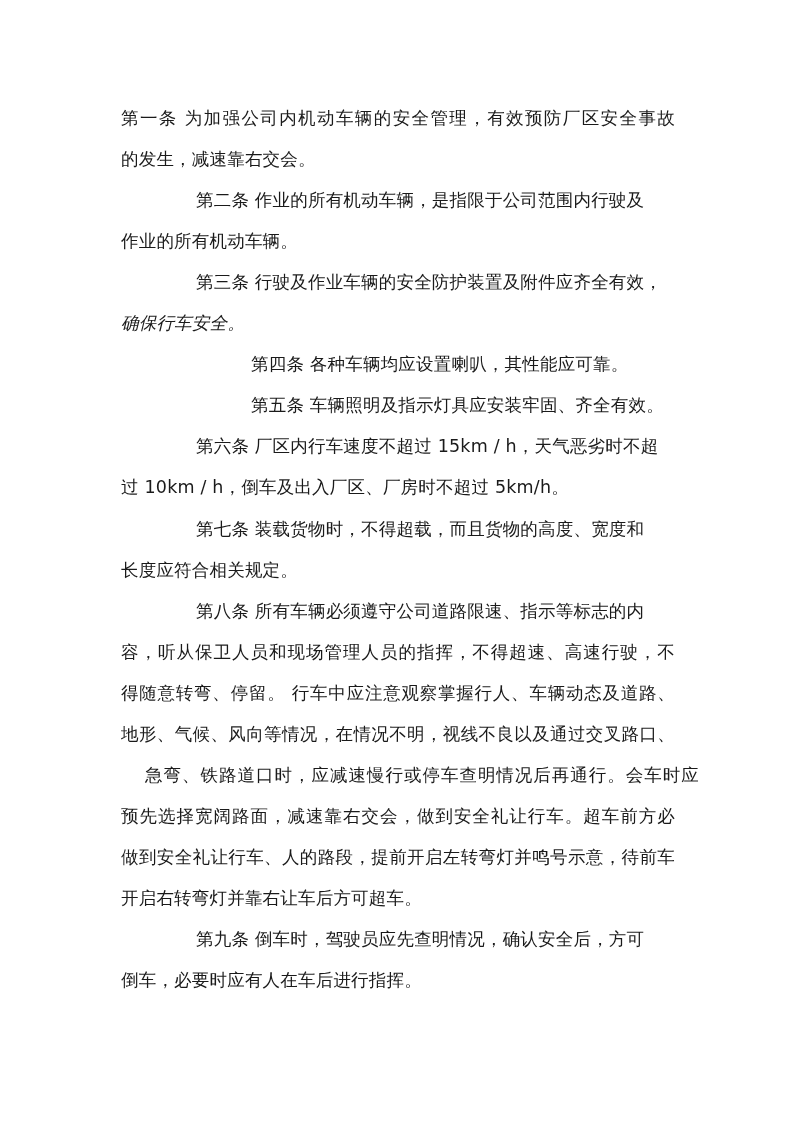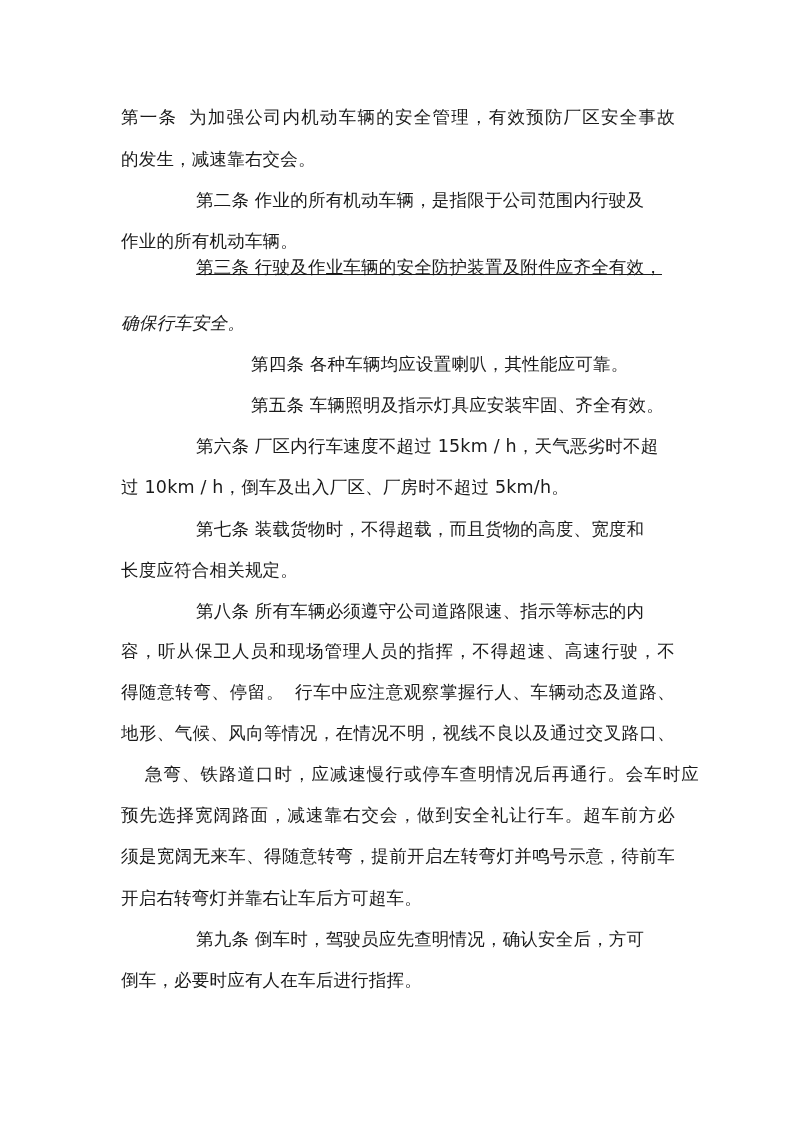--- a/index.html
+++ b/index.html
@@ -6,50 +6,50 @@
   body { width: 793px; height: 1122px; position: relative; overflow: hidden; }
   .page {
     position: absolute; left: 121px; top: 98px; width: 554px;
     font-family: "DejaVu Sans", "Liberation Sans", sans-serif;
     font-size: 17.5px; color: #1a1a1a;
   }
   .line {
     position: absolute; left: 0; height: 41px; line-height: 41px;
     white-space: nowrap; letter-spacing: 0.2px;
   }
-  .justify { width: 554px; text-align: justify; text-align-last: justify; font-family: Liberation Mono, monospace; }
+  .justify { width: 554px; text-align: justify; text-align-last: justify; }
 </style>
 </head>
 <body>
 
 <div class="page">
 
   <div class="line justify" style="top:0px;">第一条  为加强公司内机动车辆的安全管理，有效预防厂区安全事故</div>
   <div class="line" style="top:41px;">的发生，减速靠右交会。</div>
 
   <div class="line" style="top:82px; left:75px;">第二条  作业的所有机动车辆，是指限于公司范围内行驶及</div>
   <div class="line" style="top:123px;">作业的所有机动车辆。</div>
 
-  <div class="line" style="top:149px; left:75px;text-decoration:underline;">第三条  行驶及作业车辆的安全防护装置及附件应齐全有效，</div>
+  <div class="line" style="top:164px; left:75px;">第三条  行驶及作业车辆的安全防护装置及附件应齐全有效，</div>
   <div class="line" style="top:205px;font-style:italic;">确保行车安全。</div>
 
   <div class="line" style="top:246px; left:130px;">第四条  各种车辆均应设置喇叭，其性能应可靠。</div>
 
   <div class="line" style="top:287px; left:130px;">第五条  车辆照明及指示灯具应安装牢固、齐全有效。</div>
 
   <div class="line" style="top:328px; left:75px;">第六条  厂区内行车速度不超过 15km / h，天气恶劣时不超</div>
   <div class="line" style="top:369px;">过 10km / h，倒车及出入厂区、厂房时不超过 5km/h。</div>
 
   <div class="line" style="top:411px; left:75px;">第七条  装载货物时，不得超载，而且货物的高度、宽度和</div>
   <div class="line" style="top:452px;">长度应符合相关规定。</div>
 
   <div class="line" style="top:493px; left:75px;">第八条  所有车辆必须遵守公司道路限速、指示等标志的内</div>
   <div class="line justify" style="top:534px;">容，听从保卫人员和现场管理人员的指挥，不得超速、高速行驶，不</div>
   <div class="line justify" style="top:575px;">得随意转弯、停留。 行车中应注意观察掌握行人、车辆动态及道路、</div>
   <div class="line justify" style="top:616px;">地形、气候、风向等情况，在情况不明，视线不良以及通过交叉路口、</div>
   <div class="line justify" style="top:657px;margin-left:24px;">急弯、铁路道口时，应减速慢行或停车查明情况后再通行。会车时应</div>
   <div class="line justify" style="top:698px;">预先选择宽阔路面，减速靠右交会，做到安全礼让行车。超车前方必</div>
-  <div class="line justify" style="top:739px;">须是宽阔无来车、得随意转弯，提前开启左转弯灯并鸣号示意，待前车</div>
+  <div class="line justify" style="top:739px;">做到安全礼让行车、人的路段，提前开启左转弯灯并鸣号示意，待前车</div>
   <div class="line" style="top:780px;">开启右转弯灯并靠右让车后方可超车。</div>
 
   <div class="line" style="top:821px; left:75px;">第九条  倒车时，驾驶员应先查明情况，确认安全后，方可</div>
   <div class="line" style="top:862px;">倒车，必要时应有人在车后进行指挥。</div>
 </div>
 
 </body></html>

